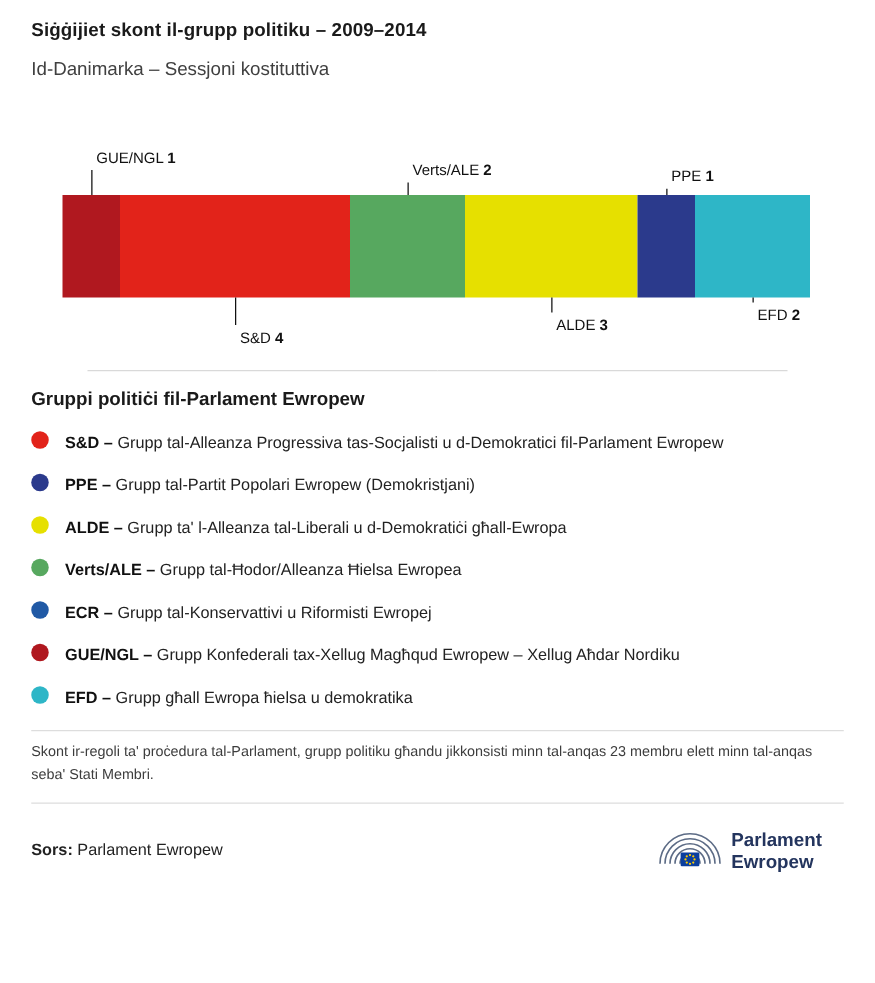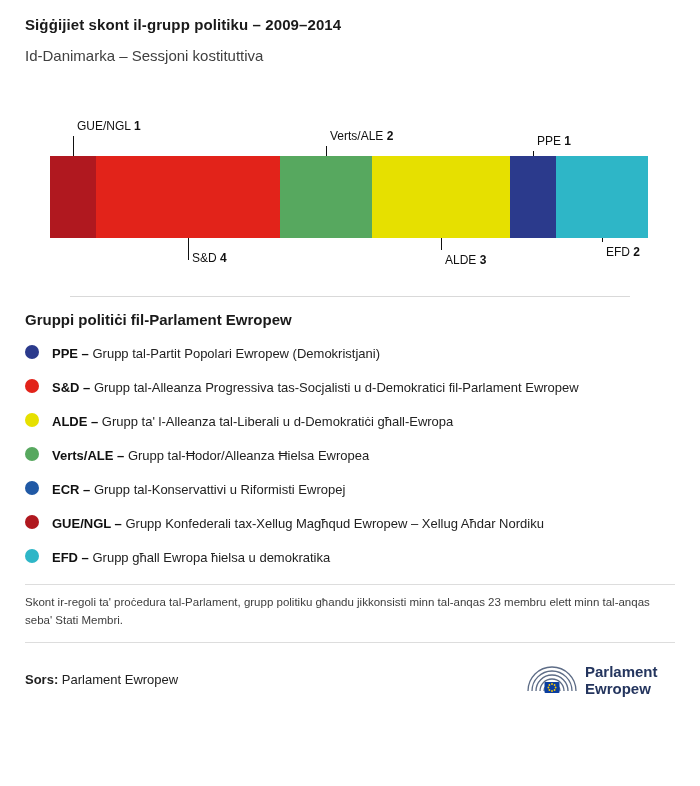--- a/index.html
+++ b/index.html
@@ -61,45 +61,45 @@
         <div class="segment" style="width: 7.69231%; background: rgb(176, 24, 31);"></div>
         <div class="segment" style="width: 30.7692%; background: rgb(226, 35, 26);"></div>
         <div class="segment" style="width: 15.3846%; background: rgb(87, 168, 95);"></div>
         <div class="segment" style="width: 23.0769%; background: rgb(230, 224, 0);"></div>
         <div class="segment" style="width: 7.69231%; background: rgb(43, 58, 140);"></div>
         <div class="segment" style="width: 15.3846%; background: rgb(46, 182, 199);"></div>
       </div>
   <div class="callout-line" style="left: 3.84615%; top: 24px; height: 20px;"></div>
       <div class="callout-label" style="left: calc(3.84615% + 4px); top: 7px;"><span>GUE/NGL </span><b>1</b></div>
       <div class="callout-line" style="left: 23.0769%; top: 126px; height: 22px;"></div>
-      <div class="callout-label" style="left: calc(23.0769% + 4px); top: 139px;"><span>S&amp;D </span><b>4</b></div>
+      <div class="callout-label" style="left: calc(23.0769% + 4px); top: 151px;"><span>S&amp;D </span><b>4</b></div>
       <div class="callout-line" style="left: 46.1538%; top: 34px; height: 10px;"></div>
       <div class="callout-label" style="left: calc(46.1538% + 4px); top: 17px;"><span>Verts/ALE </span><b>2</b></div>
       <div class="callout-line" style="left: 65.3846%; top: 126px; height: 12px;"></div>
       <div class="callout-label" style="left: calc(65.3846% + 4px); top: 141px;"><span>ALDE </span><b>3</b></div>
       <div class="callout-line" style="left: 80.7692%; top: 39px; height: 5px;"></div>
       <div class="callout-label" style="left: calc(80.7692% + 4px); top: 22px;"><span>PPE </span><b>1</b></div>
       <div class="callout-line" style="left: 92.3077%; top: 126px; height: 4px;"></div>
       <div class="callout-label" style="left: calc(92.3077% + 4px); top: 133px;"><span>EFD </span><b>2</b></div>
     </div>
 
   <div class="total-row">
     <div class="total-rule"></div>
     <div class="total-rule"></div>
   </div>
 
   <div class="legend-title">Gruppi politiċi fil-Parlament Ewropew</div>
   <div class="legend">
       <div class="legend-item">
+        <span class="dot" style="background: rgb(226, 35, 26);"></span>
+        <span><b>S&amp;D – </b>Grupp tal-Alleanza Progressiva tas-Socjalisti u d-Demokratici fil-Parlament Ewropew</span>
+      </div>
+      <div class="legend-item">
         <span class="dot" style="background: rgb(43, 58, 140);"></span>
         <span><b>PPE – </b>Grupp tal-Partit Popolari Ewropew (Demokristjani)</span>
-      </div>
-      <div class="legend-item">
-        <span class="dot" style="background: rgb(226, 35, 26);"></span>
-        <span><b>S&amp;D – </b>Grupp tal-Alleanza Progressiva tas-Socjalisti u d-Demokratici fil-Parlament Ewropew</span>
       </div>
       <div class="legend-item">
         <span class="dot" style="background: rgb(230, 224, 0);"></span>
         <span><b>ALDE – </b>Grupp ta' l-Alleanza tal-Liberali u d-Demokratiċi għall-Ewropa</span>
       </div>
       <div class="legend-item">
         <span class="dot" style="background: rgb(87, 168, 95);"></span>
         <span><b>Verts/ALE – </b>Grupp tal-Ħodor/Alleanza Ħielsa Ewropea</span>
       </div>
       <div class="legend-item">

